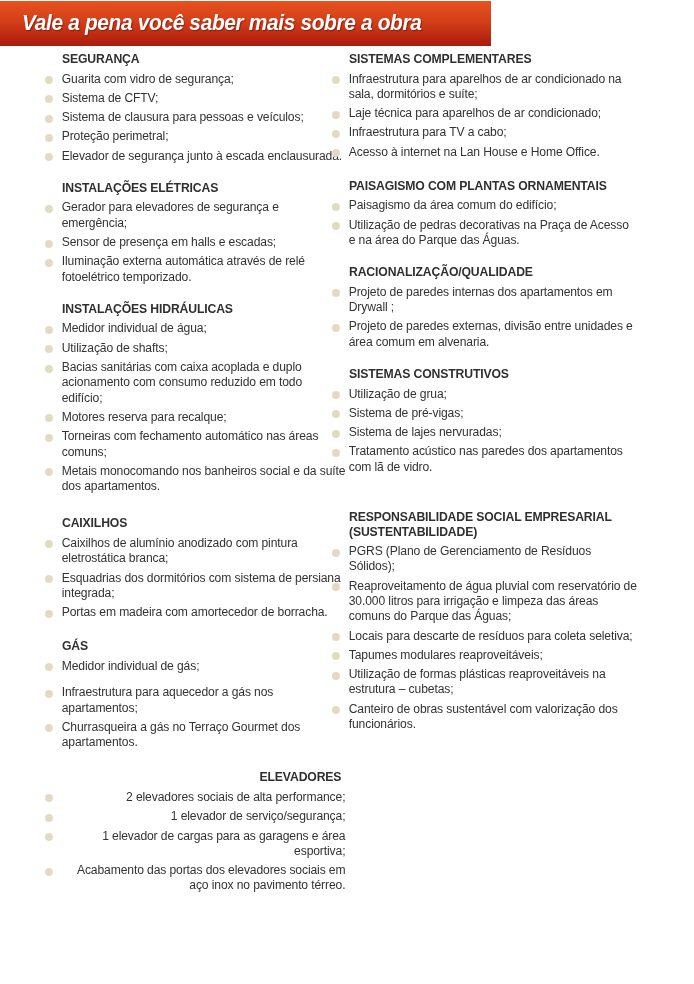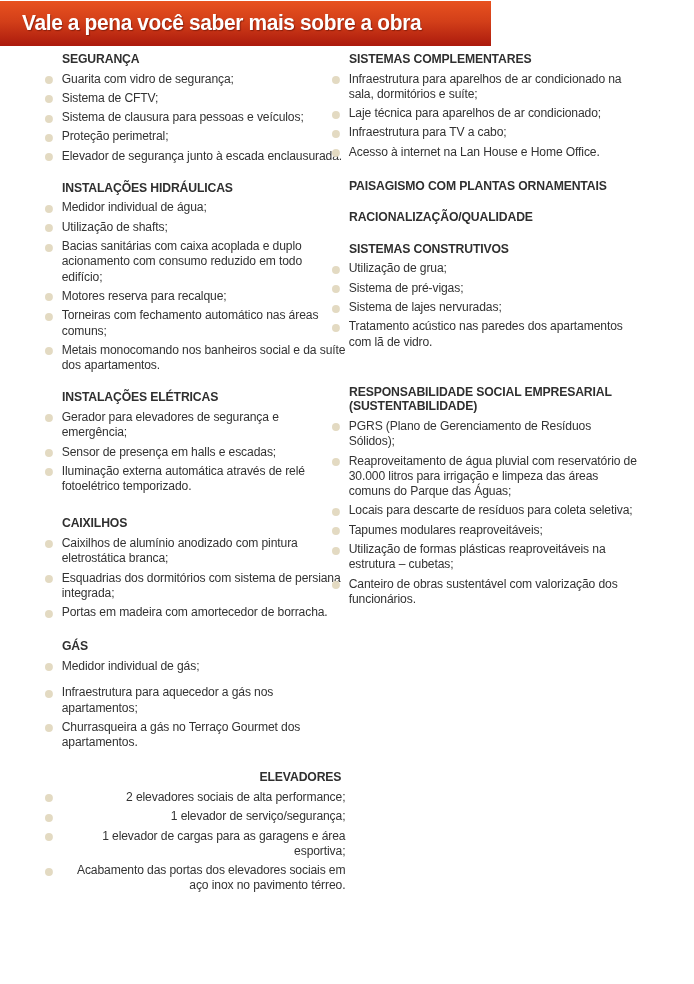--- a/index.html
+++ b/index.html
@@ -115,21 +115,21 @@
   ul.items li .txt {
     display: block;
   }
 
   
   .gap-before { margin-top: 11px; }
 </style>
 </head>
 <body style="background: rgb(255, 255, 255);">
 
-<div class="banner" style="background: linear-gradient(rgb(232, 82, 31) 0%, rgb(211, 63, 25) 45%, rgb(171, 26, 13) 100%);">
+<div class="banner" style="background: linear-gradient(rgb(232, 82, 31) 0%, rgb(211, 63, 25) 45%, rgb(171, 26, 13) 100%); font-style: italic;">
   <div class="banner-title" style="color: rgb(255, 255, 255);">Vale a pena você saber mais sobre a obra</div>
 </div>
 
 <div class="columns">
   <div class="col col-left">
       <div class="section">
         <div class="section-title">SEGURANÇA</div>
         <ul class="items">
           <li>
             <span class="bullet" style="background: rgb(227, 218, 194);"></span>
@@ -147,20 +147,37 @@
             <span class="bullet" style="background: rgb(227, 218, 194);"></span>
             <span class="txt">Proteção perimetral;</span>
           </li>
           <li>
             <span class="bullet" style="background: rgb(227, 218, 194);"></span>
             <span class="txt">Elevador de segurança junto à escada enclausurada.</span>
           </li>
         </ul>
       </div>
       <div class="section" style="margin-top: 17px;">
+        <div class="section-title">INSTALAÇÕES ELÉTRICAS</div>
+        <ul class="items">
+          <li>
+            <span class="bullet" style="background: rgb(227, 218, 194);"></span>
+            <span class="txt">Gerador para elevadores de segurança e emergência;</span>
+          </li>
+          <li>
+            <span class="bullet" style="background: rgb(227, 218, 194);"></span>
+            <span class="txt">Sensor de presença em halls e escadas;</span>
+          </li>
+          <li>
+            <span class="bullet" style="background: rgb(227, 218, 194);"></span>
+            <span class="txt">Iluminação externa automática através de relé fotoelétrico temporizado.</span>
+          </li>
+        </ul>
+      </div>
+      <div class="section" style="margin-top: 17px;">
         <div class="section-title">INSTALAÇÕES HIDRÁULICAS</div>
         <ul class="items">
           <li>
             <span class="bullet" style="background: rgb(227, 218, 194);"></span>
             <span class="txt">Medidor individual de água;</span>
           </li>
           <li>
             <span class="bullet" style="background: rgb(227, 218, 194);"></span>
             <span class="txt">Utilização de shafts;</span>
           </li>
@@ -172,37 +189,20 @@
             <span class="bullet" style="background: rgb(227, 218, 194);"></span>
             <span class="txt">Motores reserva para recalque;</span>
           </li>
           <li>
             <span class="bullet" style="background: rgb(227, 218, 194);"></span>
             <span class="txt">Torneiras com fechamento automático nas áreas comuns;</span>
           </li>
           <li>
             <span class="bullet" style="background: rgb(227, 218, 194);"></span>
             <span class="txt">Metais monocomando nos banheiros social e da suíte dos apartamentos.</span>
-          </li>
-        </ul>
-      </div>
-      <div class="section" style="margin-top: 17px;">
-        <div class="section-title">INSTALAÇÕES ELÉTRICAS</div>
-        <ul class="items">
-          <li>
-            <span class="bullet" style="background: rgb(227, 218, 194);"></span>
-            <span class="txt">Gerador para elevadores de segurança e emergência;</span>
-          </li>
-          <li>
-            <span class="bullet" style="background: rgb(227, 218, 194);"></span>
-            <span class="txt">Sensor de presença em halls e escadas;</span>
-          </li>
-          <li>
-            <span class="bullet" style="background: rgb(227, 218, 194);"></span>
-            <span class="txt">Iluminação externa automática através de relé fotoelétrico temporizado.</span>
           </li>
         </ul>
       </div>
       <div class="section" style="margin-top: 22px;">
         <div class="section-title">CAIXILHOS</div>
         <ul class="items">
           <li>
             <span class="bullet" style="background: rgb(227, 218, 194);"></span>
             <span class="txt">Caixilhos de alumínio anodizado com pintura eletrostática branca;</span>
           </li>
@@ -272,23 +272,43 @@
             <span class="txt">Infraestrutura para TV a cabo;</span>
           </li>
           <li>
             <span class="bullet" style="background: rgb(227, 218, 194);"></span>
             <span class="txt">Acesso à internet na Lan House e Home Office.</span>
           </li>
         </ul>
       </div>
       <div class="section" style="margin-top: 19px;">
         <div class="section-title">PAISAGISMO COM PLANTAS ORNAMENTAIS</div>
+        <ul class="items">
+          <li>
+            <span class="bullet" style="background: rgb(227, 218, 194);"></span>
+            <span class="txt">Paisagismo da área comum do edifício;</span>
+          </li>
+          <li>
+            <span class="bullet" style="background: rgb(227, 218, 194);"></span>
+            <span class="txt">Utilização de pedras decorativas na Praça de Acesso e na área do Parque das Águas.</span>
+          </li>
+        </ul>
       </div>
       <div class="section" style="margin-top: 17px;">
         <div class="section-title">RACIONALIZAÇÃO/QUALIDADE</div>
+        <ul class="items">
+          <li>
+            <span class="bullet" style="background: rgb(227, 218, 194);"></span>
+            <span class="txt">Projeto de paredes internas dos apartamentos em Drywall ;</span>
+          </li>
+          <li>
+            <span class="bullet" style="background: rgb(227, 218, 194);"></span>
+            <span class="txt">Projeto de paredes externas, divisão entre unidades e área comum em alvenaria.</span>
+          </li>
+        </ul>
       </div>
       <div class="section" style="margin-top: 17px;">
         <div class="section-title">SISTEMAS CONSTRUTIVOS</div>
         <ul class="items">
           <li>
             <span class="bullet" style="background: rgb(227, 218, 194);"></span>
             <span class="txt">Utilização de grua;</span>
           </li>
           <li>
             <span class="bullet" style="background: rgb(227, 218, 194);"></span>

